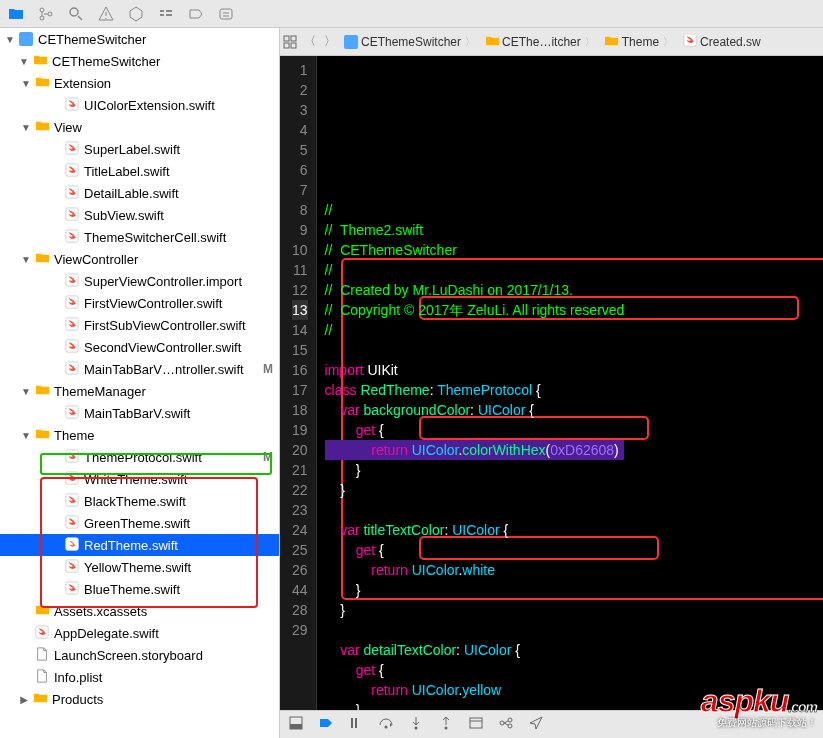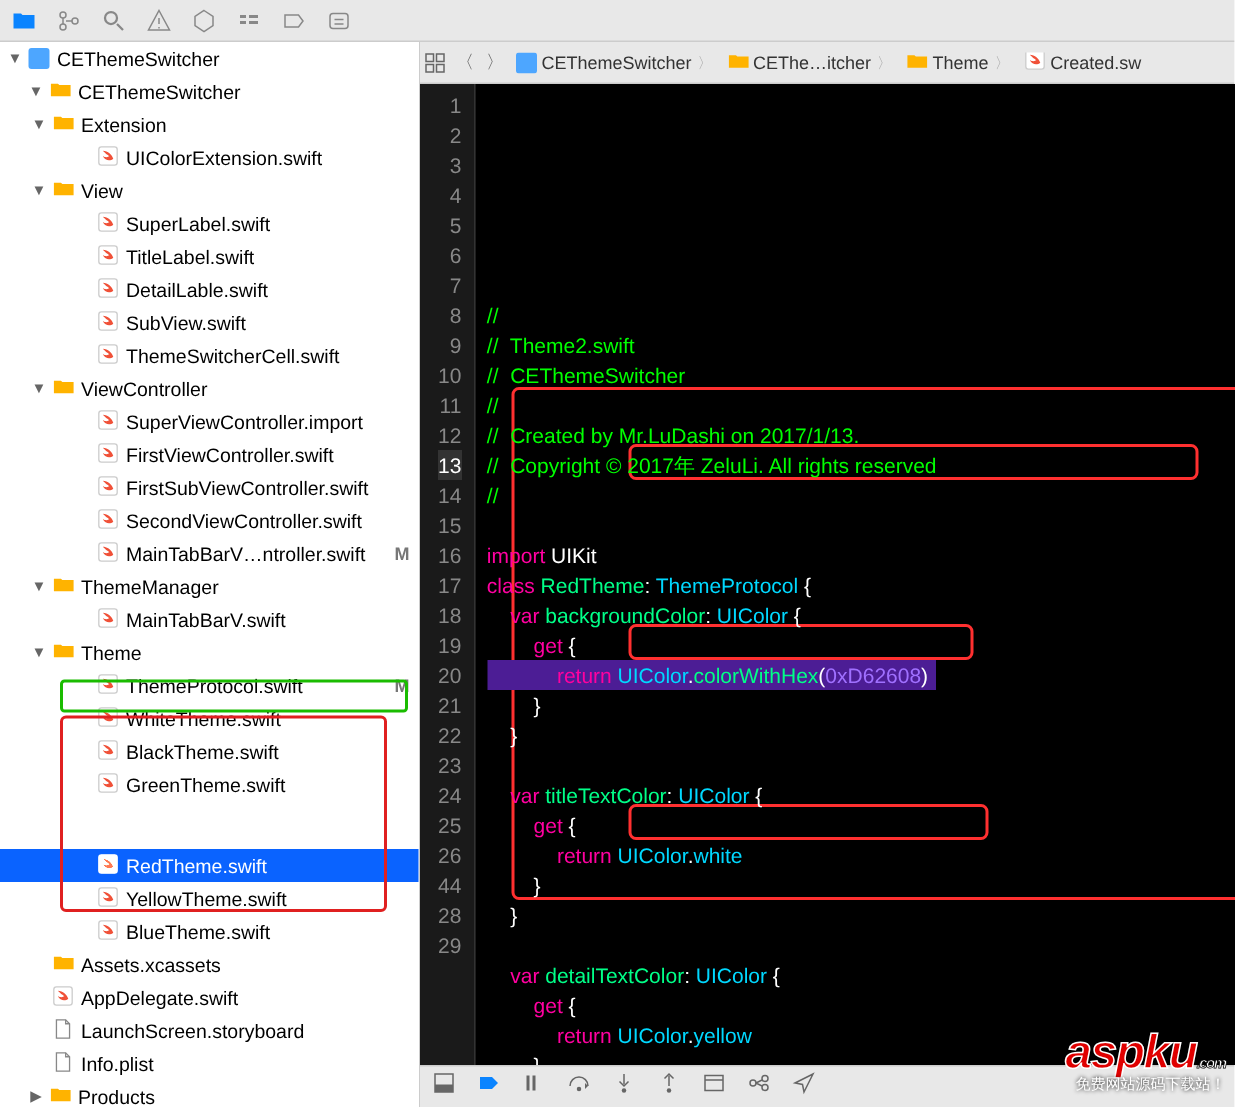--- a/index.html
+++ b/index.html
@@ -10,21 +10,21 @@
 .toolbar .icon { width: 16px; height: 16px; display: flex; align-items: center; justify-content: center; color: #888; cursor: pointer; }
 .toolbar .icon.active { color: #0a84ff; }
 .toolbar svg { width: 16px; height: 16px; }
 
 
 .main { flex: 1; display: flex; min-height: 0; }
 
 
 .navigator { width: 280px; background: #fff; border-right: 1px solid #ccc; overflow-y: auto; font-size: 13px; }
 .tree-row { display: flex; align-items: center; height: 22px; cursor: pointer; white-space: nowrap; padding-right: 6px; }
-.tree-row.selected { background: #0a63ff; color: #fff; margin-top: 32px; }
+.tree-row.selected { background: #0a63ff; color: #fff; }
 .tree-row.selected .file-icon { filter: brightness(1.5); }
 .tree-row .disclosure { width: 12px; display: inline-flex; justify-content: center; font-size: 10px; color: #666; }
 .tree-row .disclosure.open::before { content: "▼"; }
 .tree-row .disclosure.closed::before { content: "▶"; }
 .tree-row .disclosure.none { visibility: hidden; }
 .tree-row .file-icon { width: 16px; height: 16px; margin: 0 4px 0 2px; display: inline-flex; align-items: center; justify-content: center; }
 .tree-row .status { margin-left: auto; color: #777; font-weight: 600; font-size: 12px; }
 .ind-0 { padding-left: 4px; } .ind-1 { padding-left: 18px; } .ind-2 { padding-left: 20px; }
 .ind-3 { padding-left: 50px; }
 
@@ -67,21 +67,21 @@
 
 
 .code-anno { position: absolute; border: 2px solid #ff3030; border-radius: 5px; pointer-events: none; }
 
 
 .debugbar { height: 28px; background: #e8e8e8; border-top: 1px solid #ccc; display: flex; align-items: center; padding: 0 8px; gap: 14px; color: #666; }
 .debugbar .dicon { cursor: pointer; }
 
 
 .watermark { position: absolute; right: 6px; bottom: 18px; font-family: Arial Black, Arial, sans-serif; font-weight: 900; font-size: 32px; font-style: italic; color: #e00000; -webkit-text-stroke: 1px #fff; letter-spacing: -1px; pointer-events: none; }
-.watermark .sub { font-size: 10px; color: #fff; -webkit-text-stroke: 0.5px #000; }
+.watermark .sub { font-size: 14px; color: #fff; -webkit-text-stroke: 0.5px #000; }
 .watermark-sub2 { position: absolute; right: 6px; bottom: 8px; font-size: 10px; color: #fff; text-shadow: 0 0 3px #000; pointer-events: none; }
 </style>
 </head>
 <body>
 
 <div class="toolbar">
   <span class="icon active">
       <svg viewBox="0 0 16 16">
         <path fill="currentColor" d="M1 3h5l1 1h8v9H1z"></path>
       </svg>

